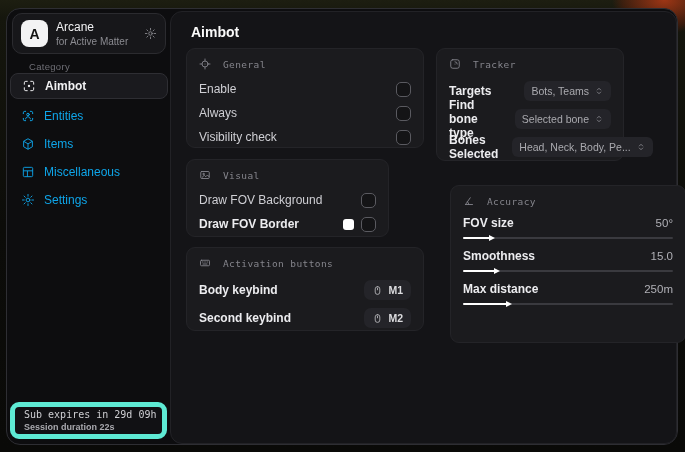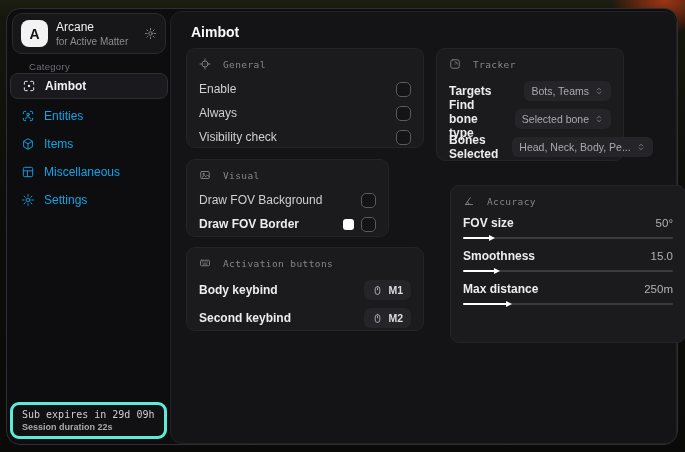--- a/index.html
+++ b/index.html
@@ -33,21 +33,21 @@
     position:absolute; left:3px; width:158px; height:24px;
     display:flex; align-items:center; gap:9px; padding:0 11px;
     color:#0ea5e9; font-size:12px; border-radius:8px; cursor:pointer;
   }
   .nav-item.active{
     height:26px; background:#1a1a1e; border:1px solid #2e2e33; color:#f2f2f4; font-weight:bold;
   }
   .nav-icon{ display:flex; flex:none; }
   .side-footer{
     position:absolute; left:3px; bottom:5px; width:157px; height:37px;
-    border:3px solid #5eead4; border-radius:9px; background:#111114;
+    border:5px solid #5eead4; border-radius:9px; background:#111114;
     padding:5px 9px; display:flex; flex-direction:column; justify-content:center; gap:2px;
   }
   .foot-l1{ font-family:"DejaVu Sans Mono", monospace; font-size:10px; color:#cfcfd3; white-space:nowrap; }
   .foot-l2{ font-size:9px; font-weight:bold; color:#a9a9af; }
   
   .main{
     position:absolute; left:163px; top:2px; width:507px; height:433px;
     background:#141417; border-radius:12px; border:1px solid #222226;
   }
   .page-title{ position:absolute; left:20px; top:12px; font-size:14px; font-weight:bold; color:#fafafa; }

